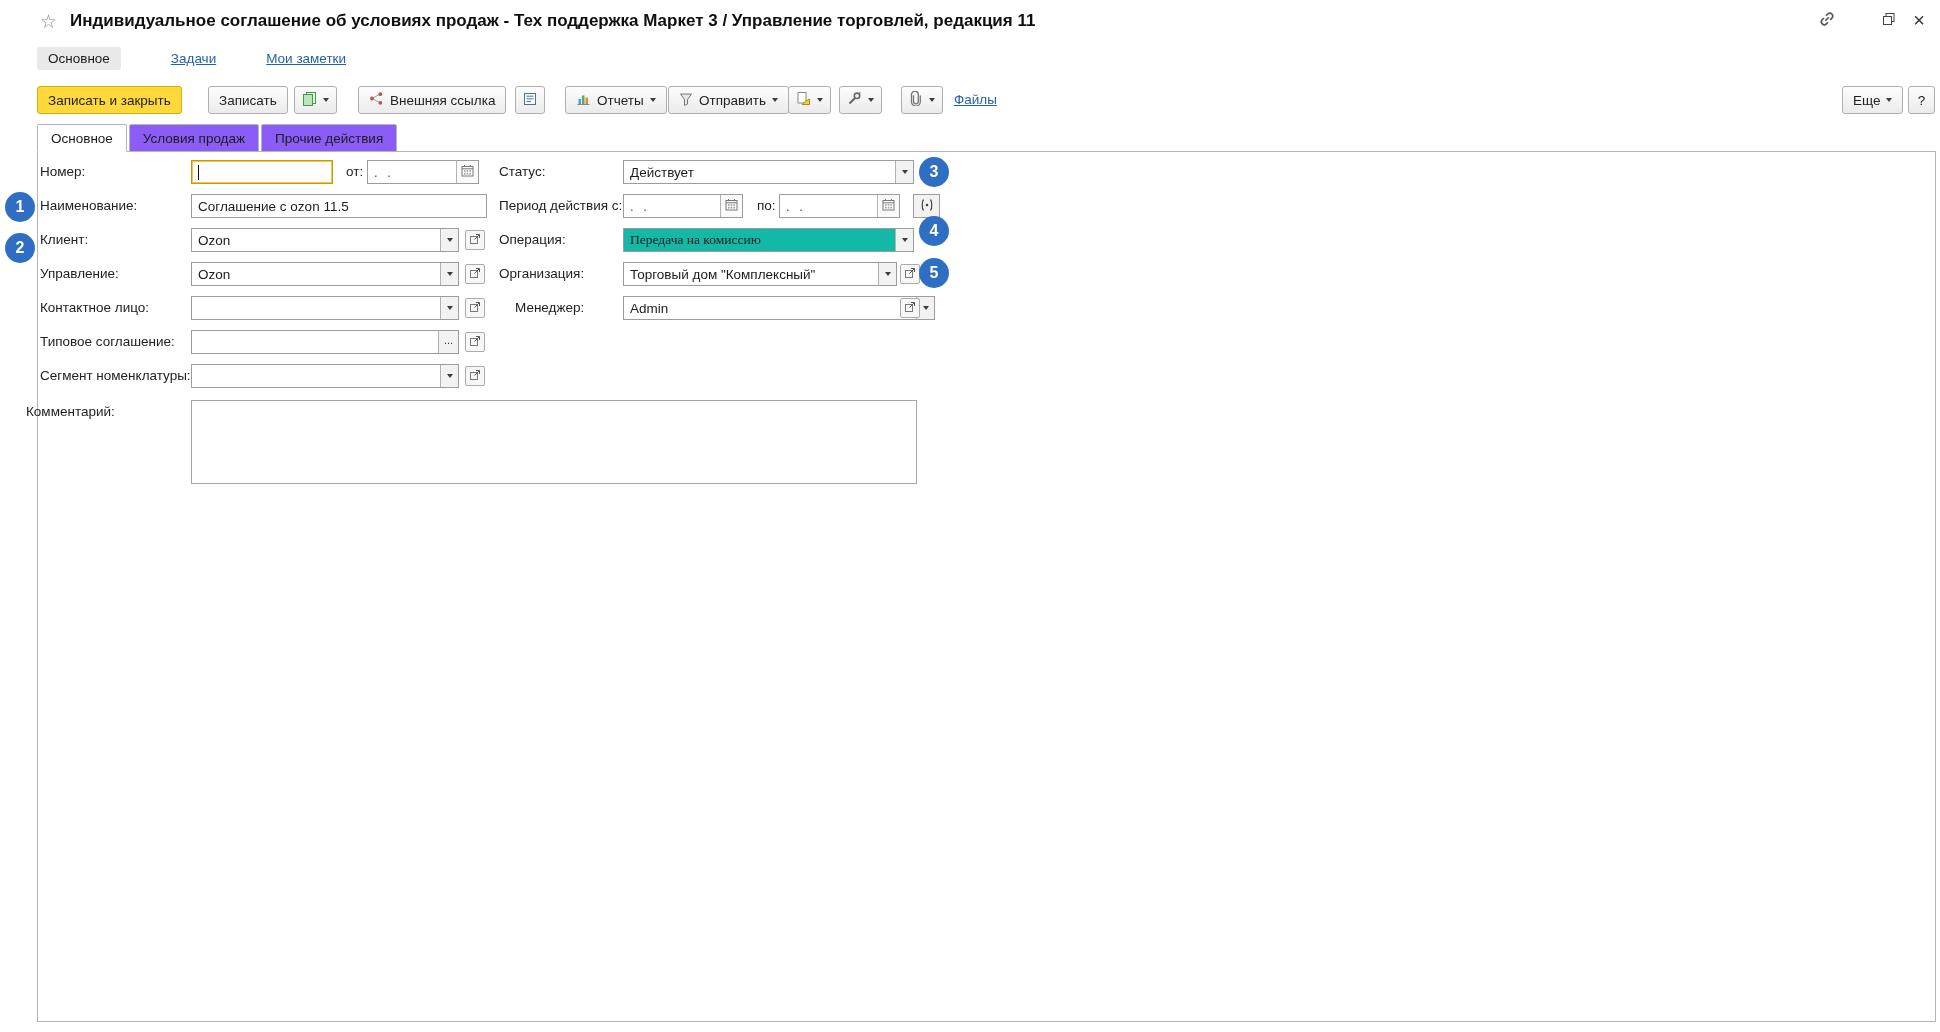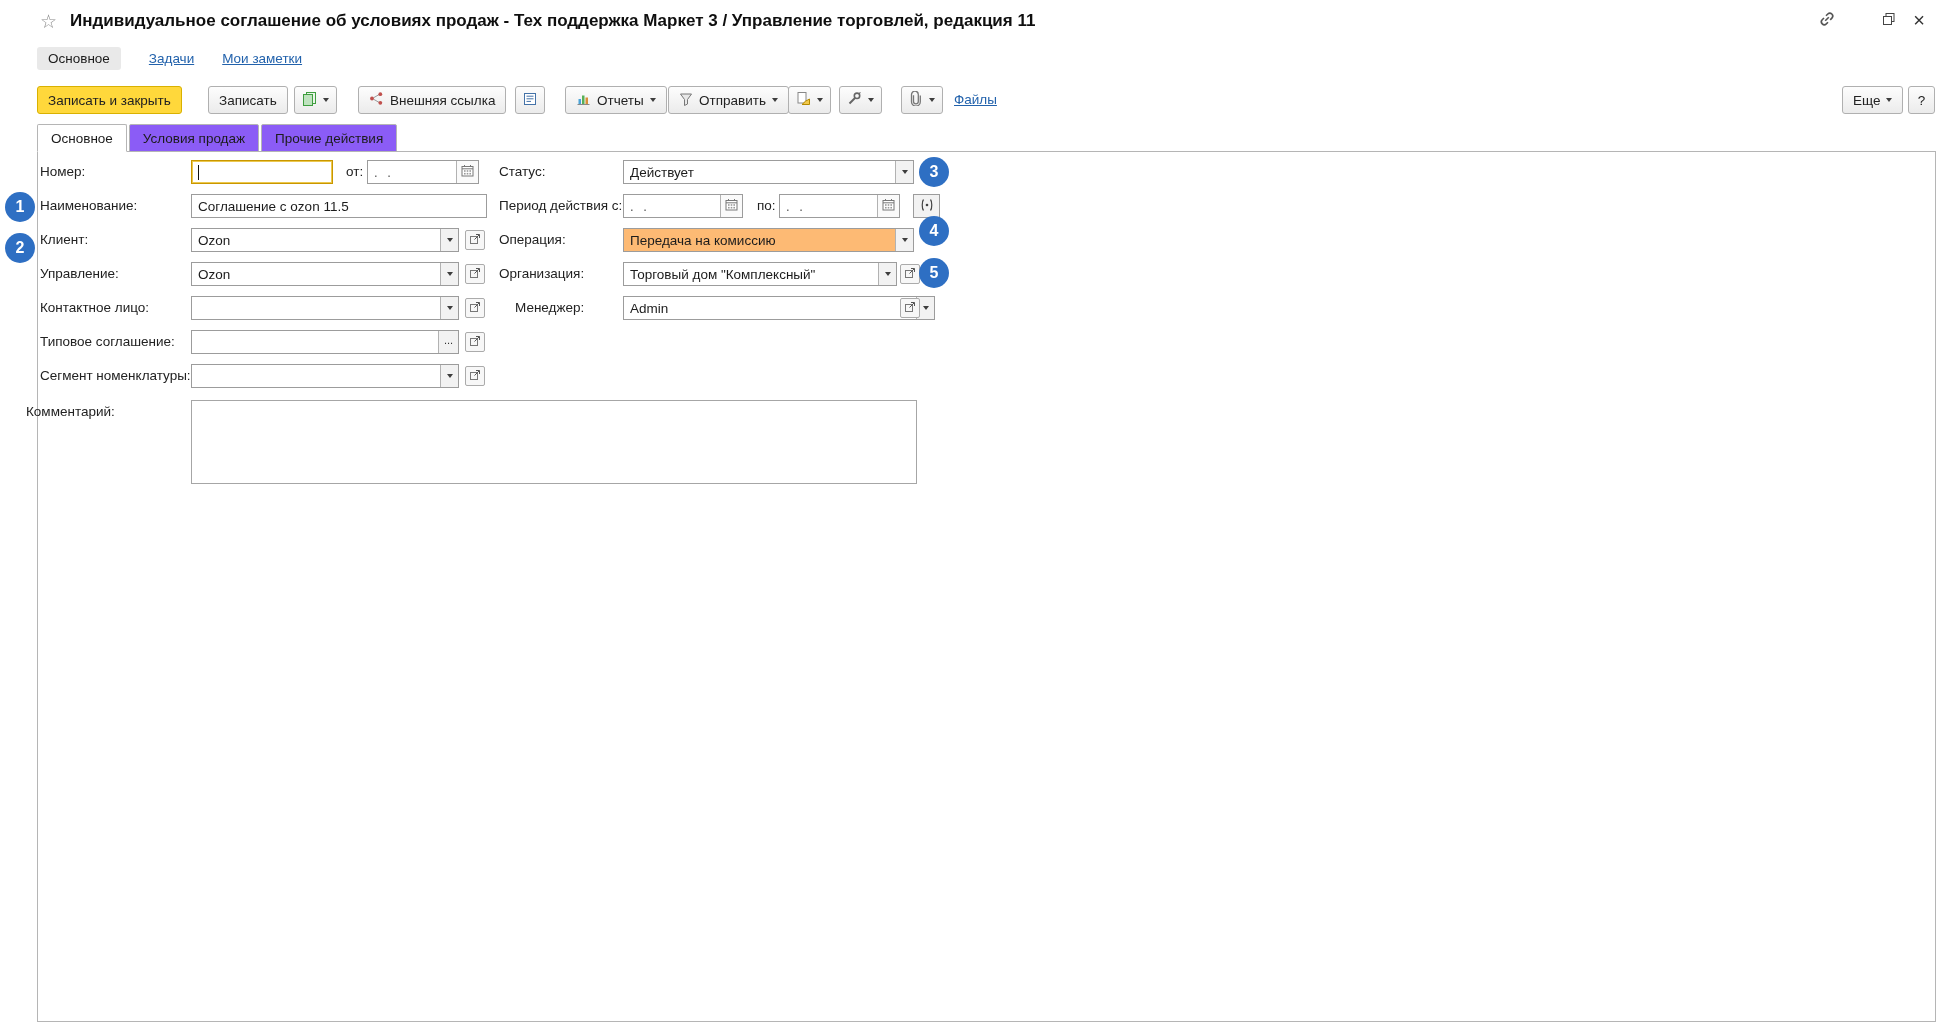--- a/index.html
+++ b/index.html
@@ -10,21 +10,21 @@
   
   .star { position:absolute; left:40px; top:10px; font-size:19px; color:#8a8a8a; cursor:pointer; }
   .wtitle { position:absolute; left:70px; top:11px; font-size:17px; font-weight:bold; color:#0f0f0f; white-space:nowrap; }
   .winbtn { position:absolute; top:7px; width:26px; height:26px; display:flex; align-items:center; justify-content:center; cursor:pointer; color:#333; }
   .closex { font-size:20px; line-height:20px; color:#333; }
   .kebab-dot { width:3px; height:3px; border-radius:50%; background:#444; margin:1.5px auto; }
 
   
   .nav { position:absolute; left:37px; top:45px; height:26px; display:flex; align-items:center; gap:28px; }
   .nav-item-active { background:#e9e9e9; border-radius:3px; padding:4px 11px; color:#1c1c1c; cursor:pointer; }
-  .nav-link { color:#2262ac; text-decoration:underline; cursor:pointer; }
+  .nav-link { color:#2262ac; text-decoration:underline; cursor:pointer;margin-left:22px; }
 
   
   .toolbar { position:absolute; left:37px; top:86px; width:1899px; height:30px; }
   .tbtn { position:absolute; top:0; height:28px; display:inline-flex; align-items:center; gap:6px; padding:0 10px;
           background:linear-gradient(#fdfdfd,#ebebeb); border:1px solid #b0b0b0; border-radius:3px; color:#222;
           font-size:13.5px; cursor:pointer; white-space:nowrap; }
   .tbtn.primary { background:#ffd83b; border-color:#d9b100; font-weight:normal; }
   .tbtn.icon-only { padding:0 7px; }
   .caret { width:0; height:0; border-left:3.5px solid transparent; border-right:3.5px solid transparent; border-top:4.5px solid #3d3d3d; }
   .tlink { position:absolute; top:6px; color:#2262ac; text-decoration:underline; cursor:pointer; }
@@ -35,21 +35,21 @@
          border-radius:2px 2px 0 0; margin-right:2px; cursor:pointer; }
   .tab.active { background:#fff; border-bottom-color:#fff; position:relative; z-index:3; }
 
   .panel { position:absolute; left:37px; top:151px; width:1899px; height:871px; border:1px solid #b5b5b5; background:#fff; }
 
   
   .flabel { position:absolute; height:24px; line-height:24px; white-space:nowrap; color:#222; }
   .field { position:absolute; height:24px; border:1px solid #9c9c9c; background:#fff; display:flex; align-items:stretch; cursor:text; }
   .field.focused { border:1px solid #c99700; box-shadow:inset 0 0 0 1px #ecc84e; }
   .valwrap { flex:1; min-width:0; display:flex; align-items:center; padding:0 6px; overflow:hidden; }
-  .valwrap.hl { background:#fdba74; }
+  .valwrap.hl { background:#14b8a6;font-family:Liberation Serif, serif; }
   .val { white-space:nowrap; }
   .dateph { color:#555; letter-spacing:3px; font-size:13px; }
   .btn-sq { flex:0 0 auto; width:18px; border-left:1px solid #b2b2b2; background:#f2f2f2; display:flex; align-items:center;
             justify-content:center; cursor:pointer; }
   .btn-sq.cal { width:22px; background:#fafafa; }
   .btn-sq.dots { width:20px; font-size:11px; line-height:10px; padding-bottom:5px; color:#333; }
   .openbtn { position:absolute; width:20px; height:20px; border:1px solid #ababab; border-radius:2px; background:#f7f7f7;
              display:flex; align-items:center; justify-content:center; cursor:pointer; }
   .pbtn { position:absolute; width:27px; height:24px; border:1px solid #9c9c9c; background:#f2f2f2; display:flex;
           align-items:center; justify-content:center; cursor:pointer; }

